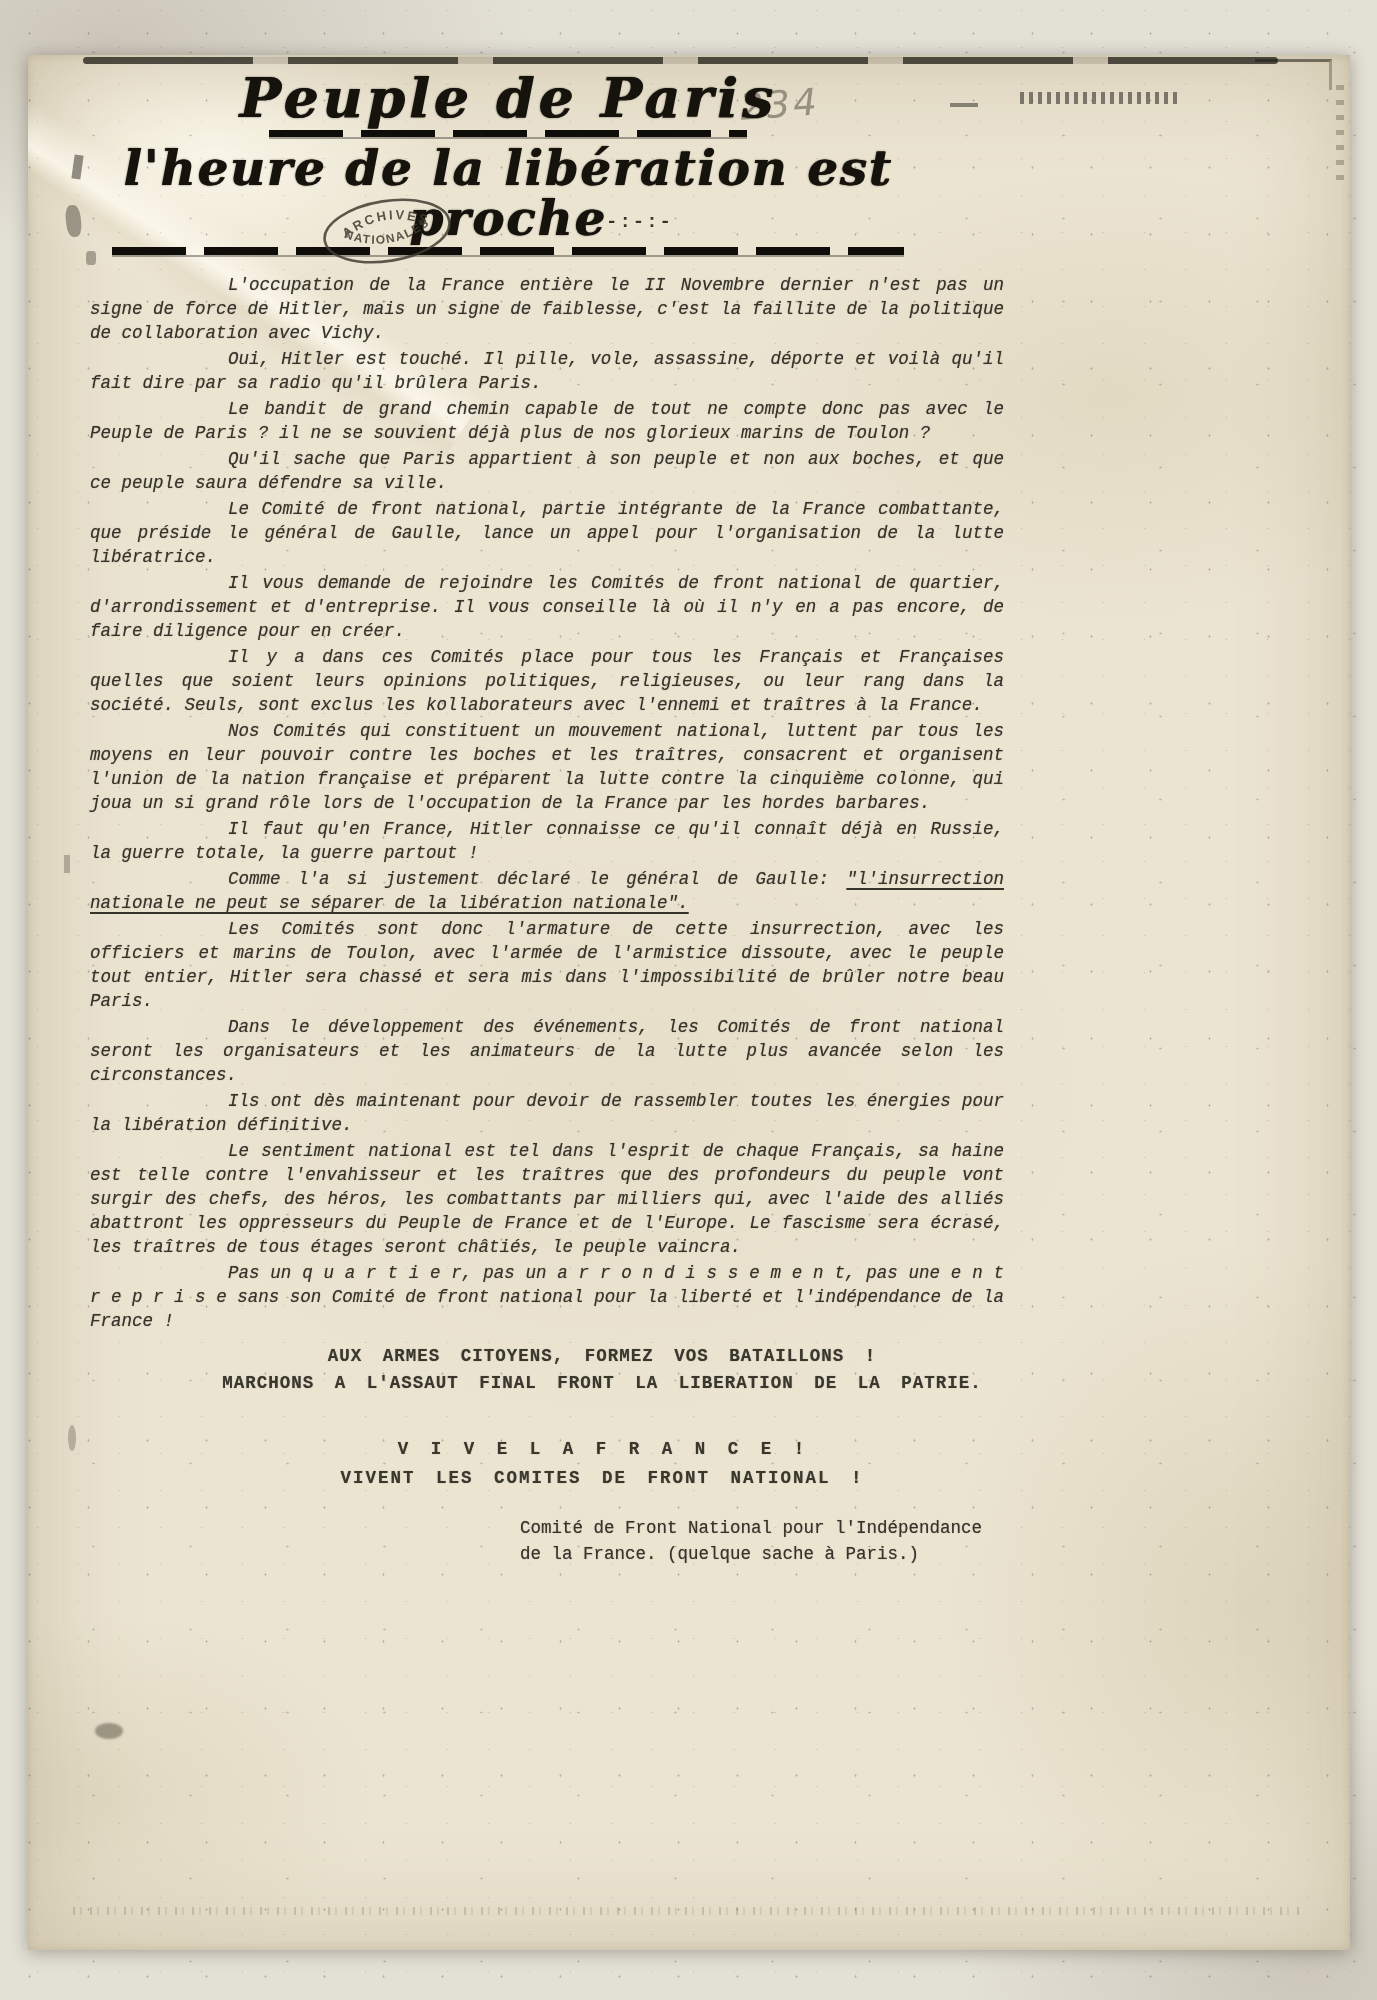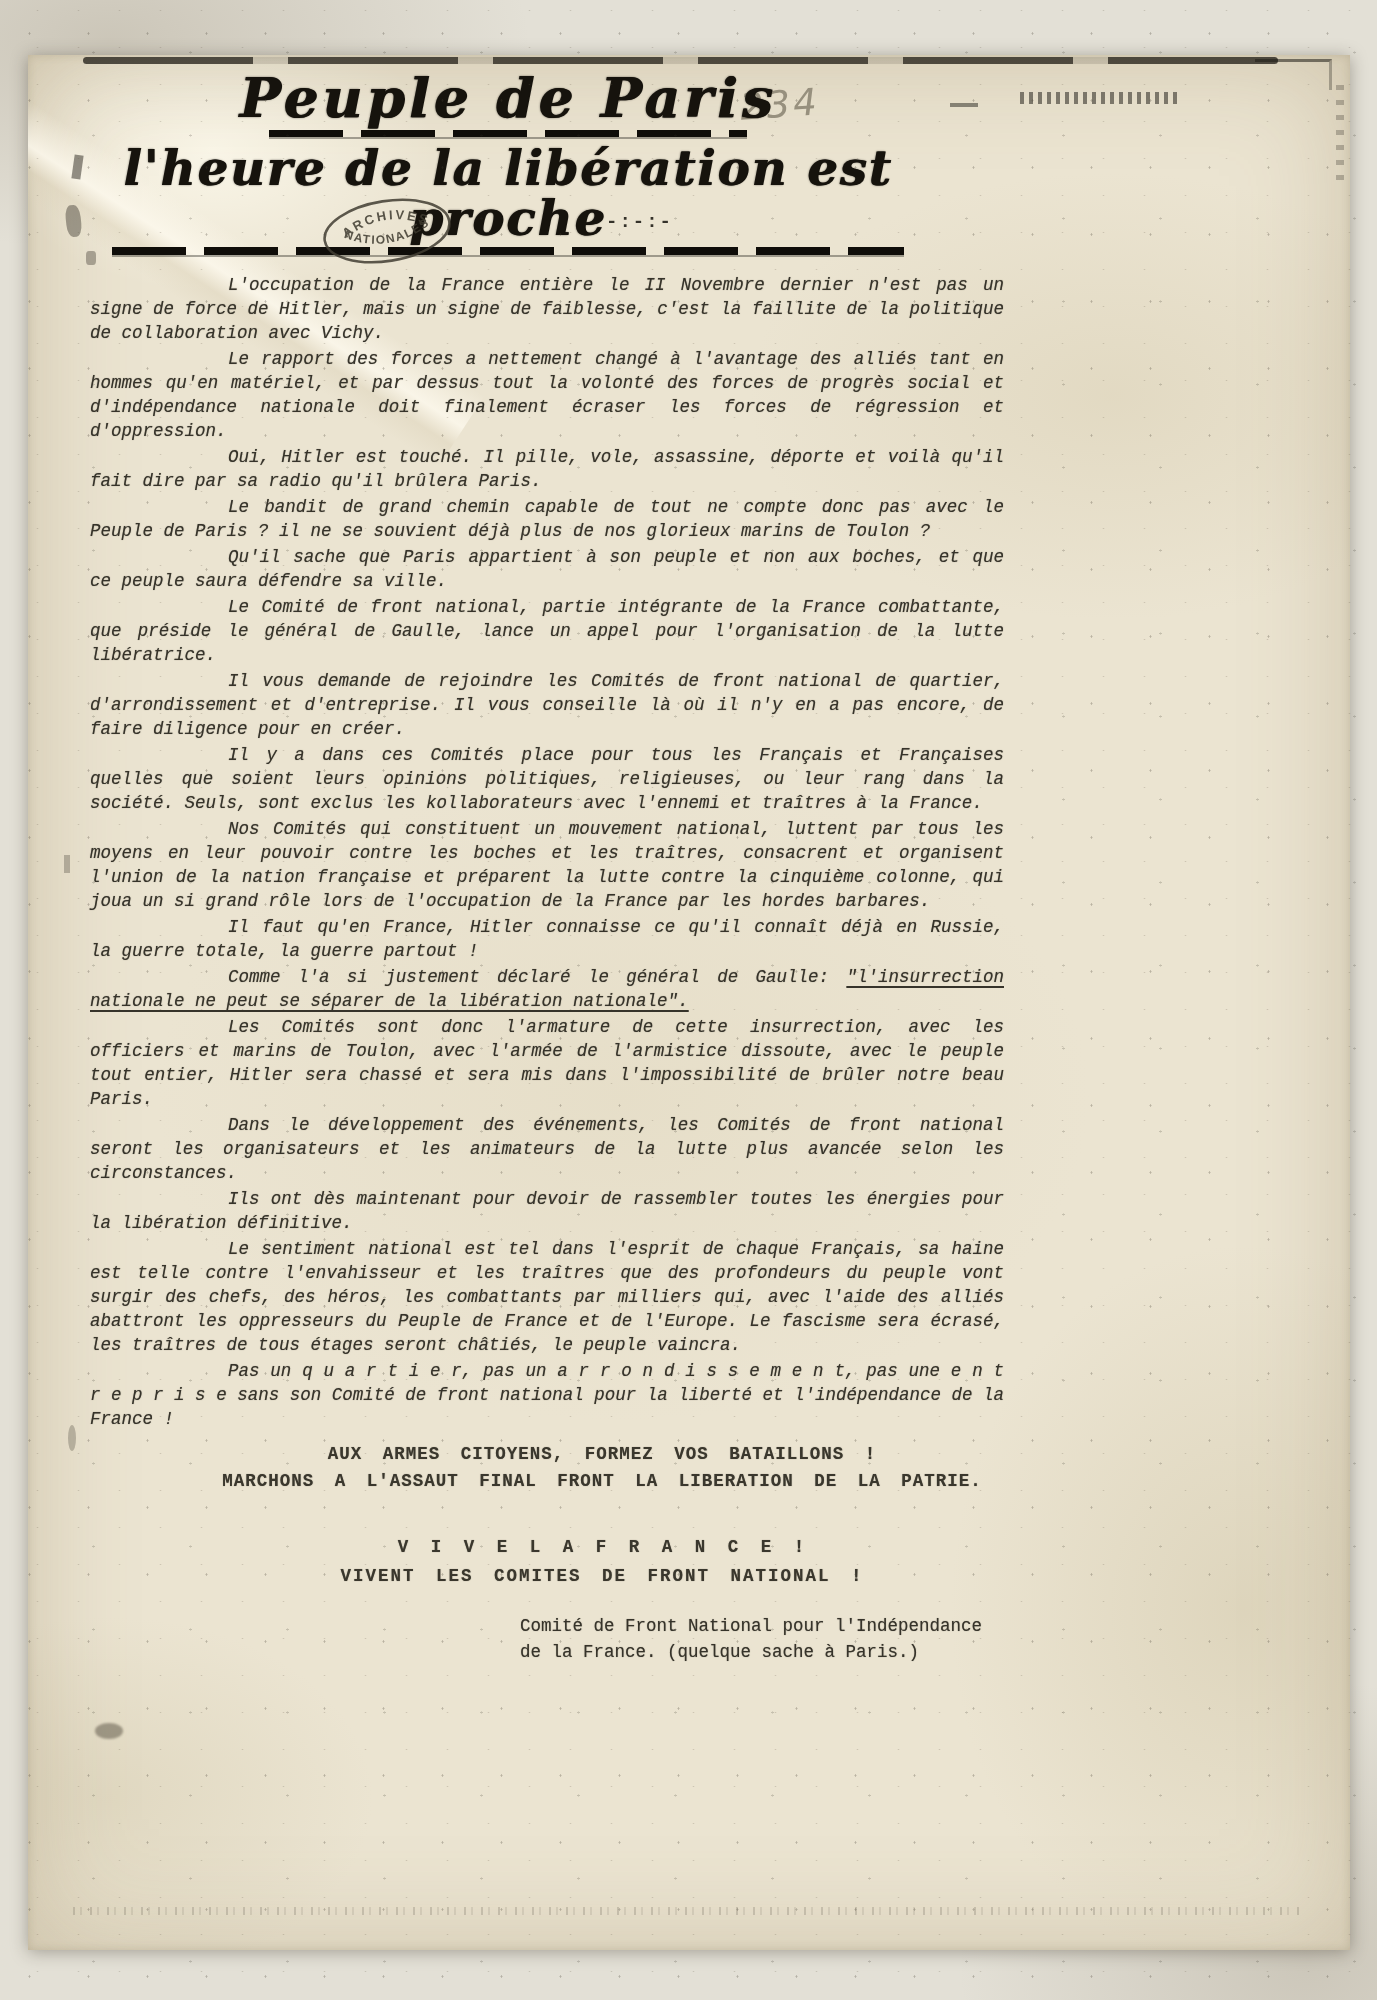--- a/index.html
+++ b/index.html
@@ -121,21 +121,20 @@
       <text font-family="Liberation Sans, sans-serif" font-size="12" letter-spacing="1.5" fill="#3f3b30" font-weight="bold">
         <textPath href="#arcBot" startOffset="50%" text-anchor="middle">NATIONALES</textPath>
       </text>
     </svg>
 
     <div class="divider">-:-:-</div>
 
     <div class="content">
       <div id="paragraphs">
           <p class="para">L'occupation de la France entière le II Novembre dernier n'est pas un signe de force de Hitler, mais un signe de faiblesse, c'est la faillite de la politique de collaboration avec Vichy.</p>
-          <p class="para">Le rapport des forces a nettement changé à l'avantage des alliés tant en hommes qu'en matériel, et par dessus tout la volonté des forces de progrès social et d'indépendance nationale doit finalement écraser les forces de régression et d'oppression.</p>
           <p class="para">Oui, Hitler est touché. Il pille, vole, assassine, déporte et voilà qu'il fait dire par sa radio qu'il brûlera Paris.</p>
           <p class="para">Le bandit de grand chemin capable de tout ne compte donc pas avec le Peuple de Paris ? il ne se souvient déjà plus de nos glorieux marins de Toulon ?</p>
           <p class="para">Qu'il sache que Paris appartient à son peuple et non aux boches, et que ce peuple saura défendre sa ville.</p>
           <p class="para">Le Comité de front national, partie intégrante de la France combattante, que préside le général de Gaulle, lance un appel pour l'organisation de la lutte libératrice.</p>
           <p class="para">Il vous demande de rejoindre les Comités de front national de quartier, d'arrondissement et d'entreprise. Il vous conseille là où il n'y en a pas encore, de faire diligence pour en créer.</p>
           <p class="para">Il y a dans ces Comités place pour tous les Français et Françaises quelles que soient leurs opinions politiques, religieuses, ou leur rang dans la société. Seuls, sont exclus les kollaborateurs avec l'ennemi et traîtres à la France.</p>
           <p class="para">Nos Comités qui constituent un mouvement national, luttent par tous les moyens en leur pouvoir contre les boches et les traîtres, consacrent et organisent l'union de la nation française et préparent la lutte contre la cinquième colonne, qui joua un si grand rôle lors de l'occupation de la France par les hordes barbares.</p>
           <p class="para">Il faut qu'en France, Hitler connaisse ce qu'il connaît déjà en Russie, la guerre totale, la guerre partout !</p>
           <p class="para">Comme l'a si justement déclaré le général de Gaulle: <span class="u">"l'insurrection nationale ne peut se séparer de la libération nationale".</span></p>
           <p class="para">Les Comités sont donc l'armature de cette insurrection, avec les officiers et marins de Toulon, avec l'armée de l'armistice dissoute, avec le peuple tout entier, Hitler sera chassé et sera mis dans l'impossibilité de brûler notre beau Paris.</p>

